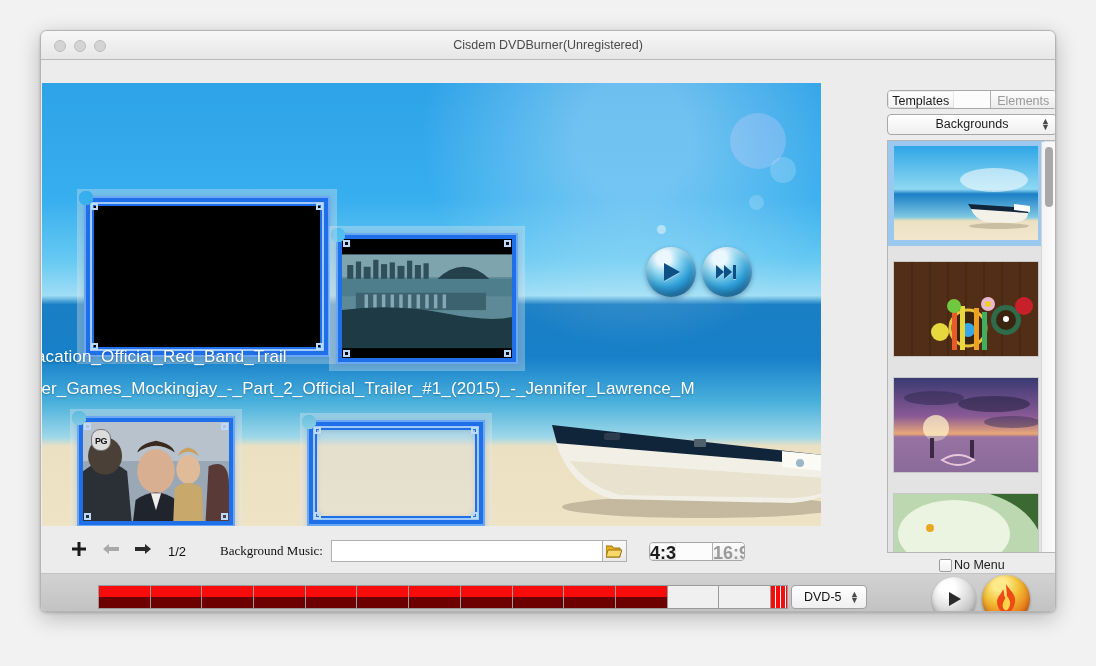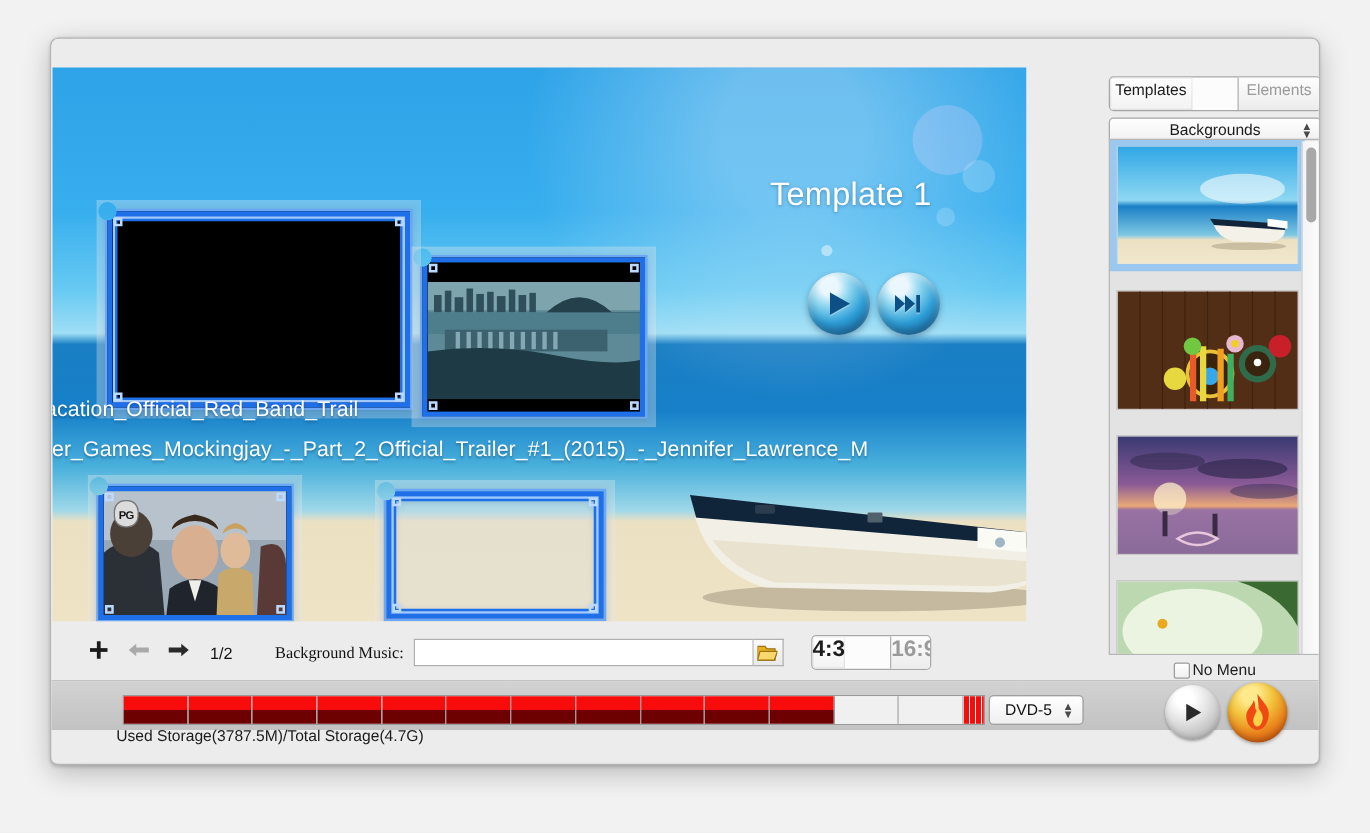--- a/index.html
+++ b/index.html
@@ -129,21 +129,21 @@
     font-size: 17px; color: #fff; letter-spacing: .1px;
     text-shadow: 0 1px 2px rgba(0,50,90,.42);
     pointer-events: none;
   }
   #cap1 { left: -6px; top: 264px; }
   #cap2 { left: -10px; top: 296px; }
 
   
   #rpanel { position: absolute; left: 846px; top: 30px; width: 170px; }
   .seg {
-    display: flex; height: 28px; border: 1px solid #a8a8a8;
+    display: flex; height: 19px; border: 1px solid #a8a8a8;
     border-radius: 4px; overflow: hidden; background: #fcfcfc; gap: 36px;
   }
   .seg div {
     flex: 1; text-align: center; line-height: 20px; font-size: 12.5px;
     color: #9a9a9a; background: linear-gradient(#fdfdfd,#ececec);
   }
   .seg div.on {
     color: #1c1c1c; background: linear-gradient(#ffffff,#f2f2f2);
     box-shadow: inset 0 0 0 1px rgba(0,0,0,.07);
   }
@@ -244,20 +244,26 @@
   }
   #disc-wrap .stepper {
     position: absolute; right: 7px; top: 5px; font-size: 9px; line-height: 6px; color: #4a4a4a;
   }
 </style>
 </head>
 <body>
 
 <div id="window">
 
+  <div id="titlebar">
+    <div class="traffic" id="tl-close"></div>
+    <div class="traffic" id="tl-min"></div>
+    <div class="traffic" id="tl-max"></div>
+    <div id="win-title">Cisdem DVDBurner(Unregistered)</div>
+  </div>
 
   <div id="body">
 
     <div id="canvas">
 
       <div class="flare" id="flare1"></div>
       <div class="flare" id="flare2"></div>
       <div class="flare" id="flare3"></div>
       <div class="flare" id="flare4"></div>
 
@@ -265,21 +271,20 @@
         <ellipse cx="160" cy="112" rx="140" ry="11" fill="rgba(90,80,60,0.28)"></ellipse>
         <path d="M10 30 L300 62 L300 74 L16 52 Z" fill="#10243a"></path>
         <path d="M14 48 L300 72 Q300 104 250 108 L70 104 Q28 92 14 48 Z" fill="#f2f0e6"></path>
         <path d="M28 66 L296 84 Q294 100 252 103 L78 100 Q44 90 28 66 Z" fill="#e8e2ce"></path>
         <path d="M240 56 L302 62 L302 78 L240 72 Z" fill="#fbfbf6"></path>
         <circle cx="258" cy="68" r="4" fill="#9fb6c6"></circle>
         <rect x="62" y="38" width="16" height="7" rx="2" fill="#2a3c4e"></rect>
         <rect x="152" y="44" width="12" height="8" rx="1" fill="#51606d"></rect>
       </svg>
 
-      <div id="tpl-title">Template 1</div>
 
       <div class="orb" id="orb-play">
         <svg width="24" height="24" viewBox="0 0 24 24">
           <polygon points="5,3 21,12 5,21" fill="#0e4f86"></polygon>
         </svg>
       </div>
       <div class="orb" id="orb-next">
         <svg width="24" height="18" viewBox="0 0 24 18">
           <polygon points="1,2 9,9 1,16" fill="#0e4f86"></polygon>
           <polygon points="9,2 17,9 9,16" fill="#0e4f86"></polygon>

